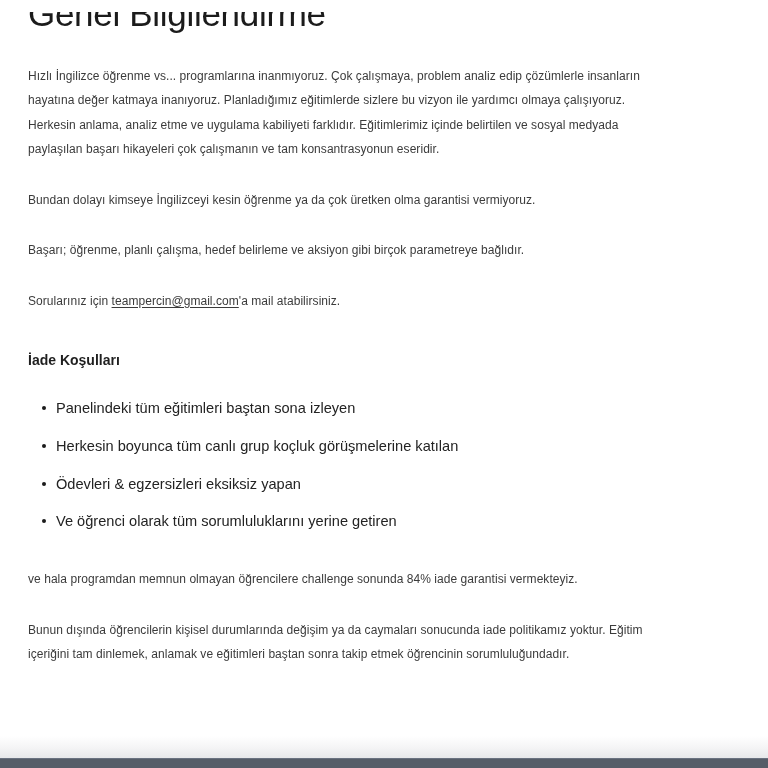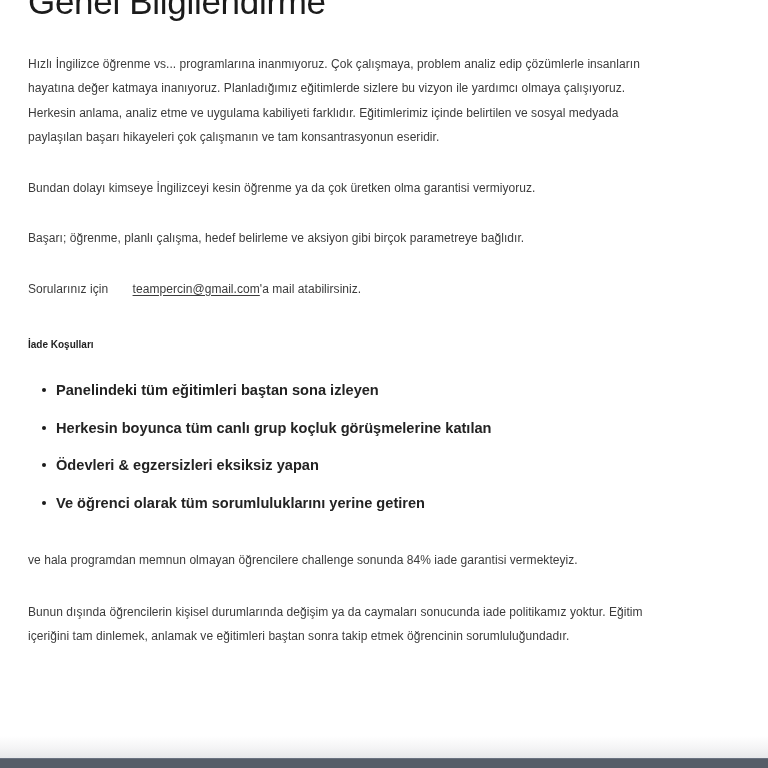--- a/index.html
+++ b/index.html
@@ -13,21 +13,21 @@
     background: #ffffff;
     font-family: "Liberation Sans", sans-serif;
     overflow: hidden;
     position: relative;
   }
 
   
   .page {
     position: absolute;
     left: 0;
-    top: 0;
+    top: 12px;
     width: 768px;
     height: 744px;
     background: #ffffff;
     overflow: hidden;
   }
 
   
   .content {
     position: absolute;
     left: 28px;
@@ -53,46 +53,44 @@
     color: #3b3b3b;
     margin: 0 0 27px 0;
     letter-spacing: 0.05px;
   }
   .para.tight { margin-bottom: 26px; }
 
   .email-link {
     color: #3b3b3b;
     text-decoration: underline;
     text-underline-offset: 2px;
-    margin-left: 21px;
   }
 
   
   .subheading {
-    font-size: 10px;
+    font-size: 14px;
     font-weight: 700;
     color: #1f1f1f;
     margin: 36px 0 26px 0;
     line-height: 1.6;
   }
 
   
   .bullet-list {
     list-style: none;
     margin: 0 0 30px 0;
     padding: 0;
   }
   .bullet-list li {
     position: relative;
     padding-left: 28px;
     font-size: 14.6px;
     line-height: 1.55;
     color: #232323;
     margin-bottom: 15px;
-    font-weight: bold;
   }
   .bullet-list li::before {
     content: "";
     position: absolute;
     left: 14px;
     top: 9px;
     width: 4px;
     height: 4px;
     border-radius: 50%;
     background: #1b1b1b;

